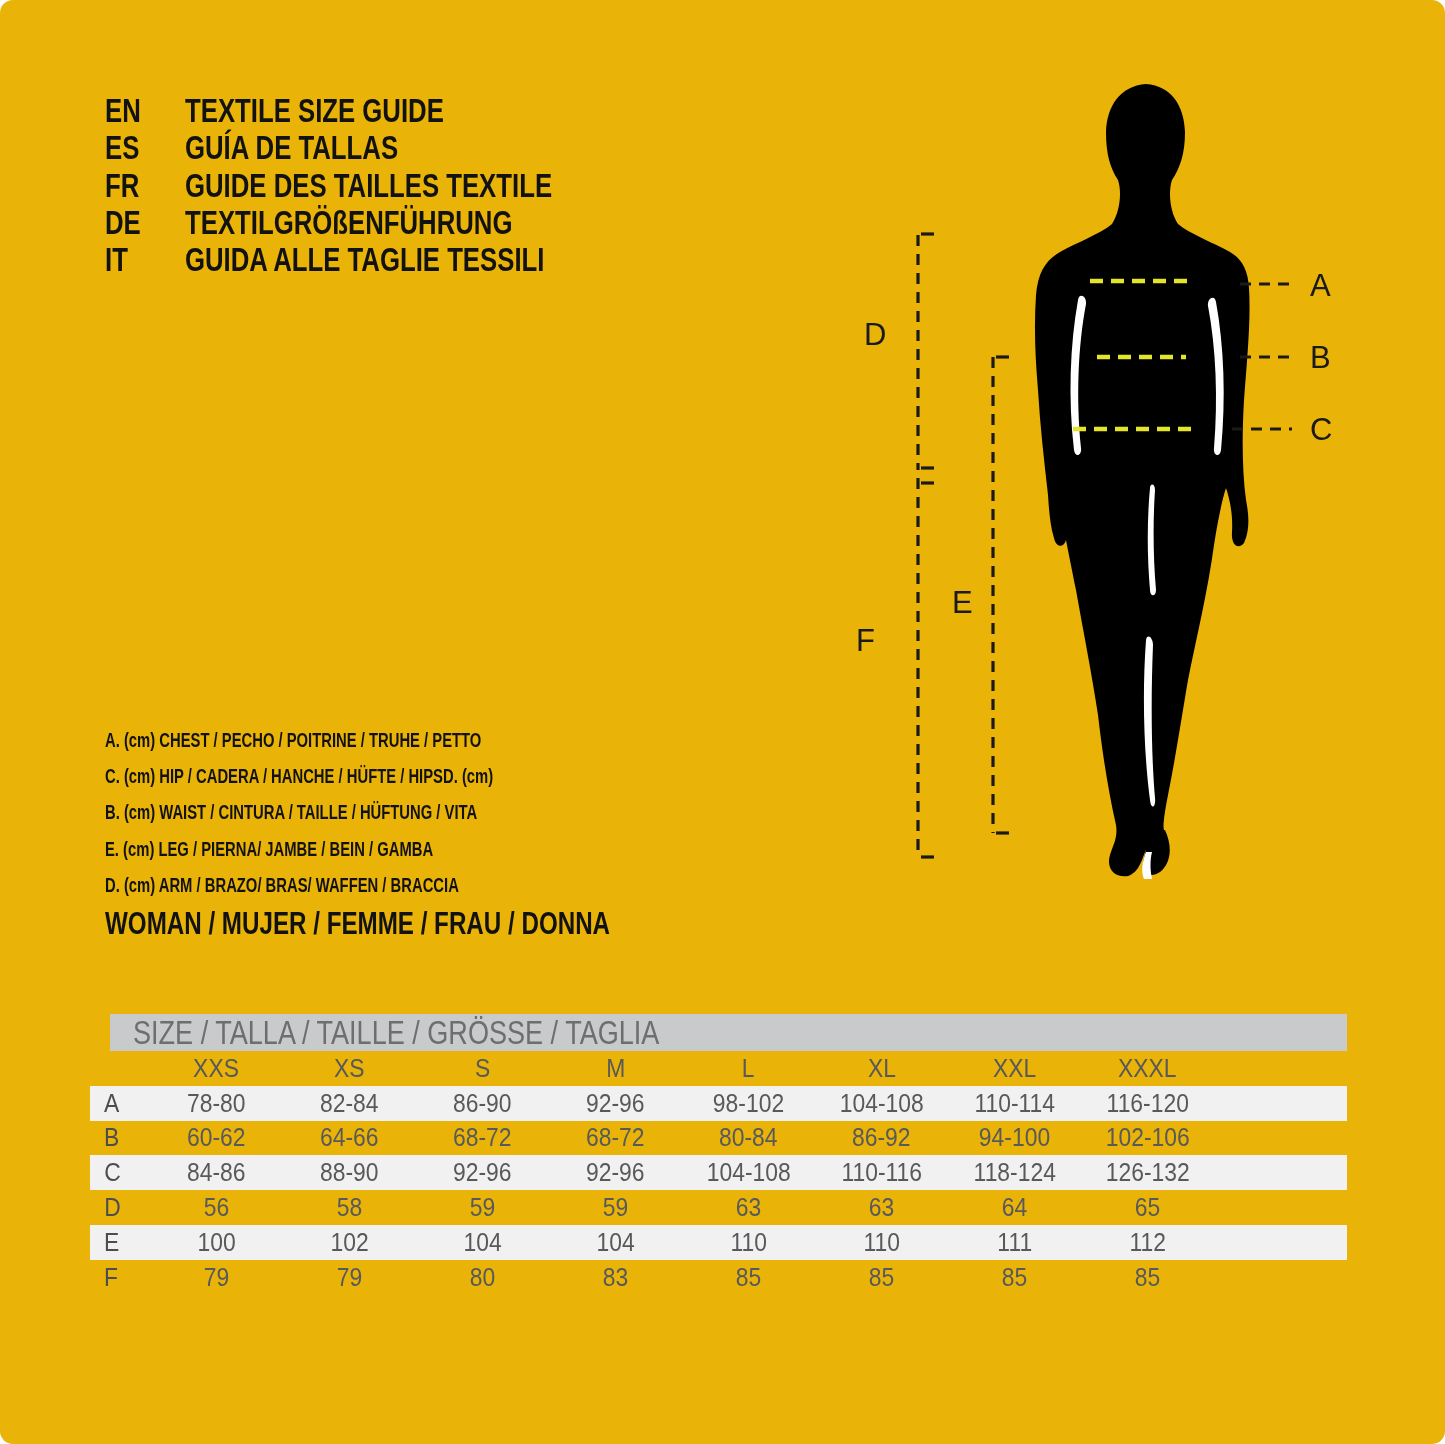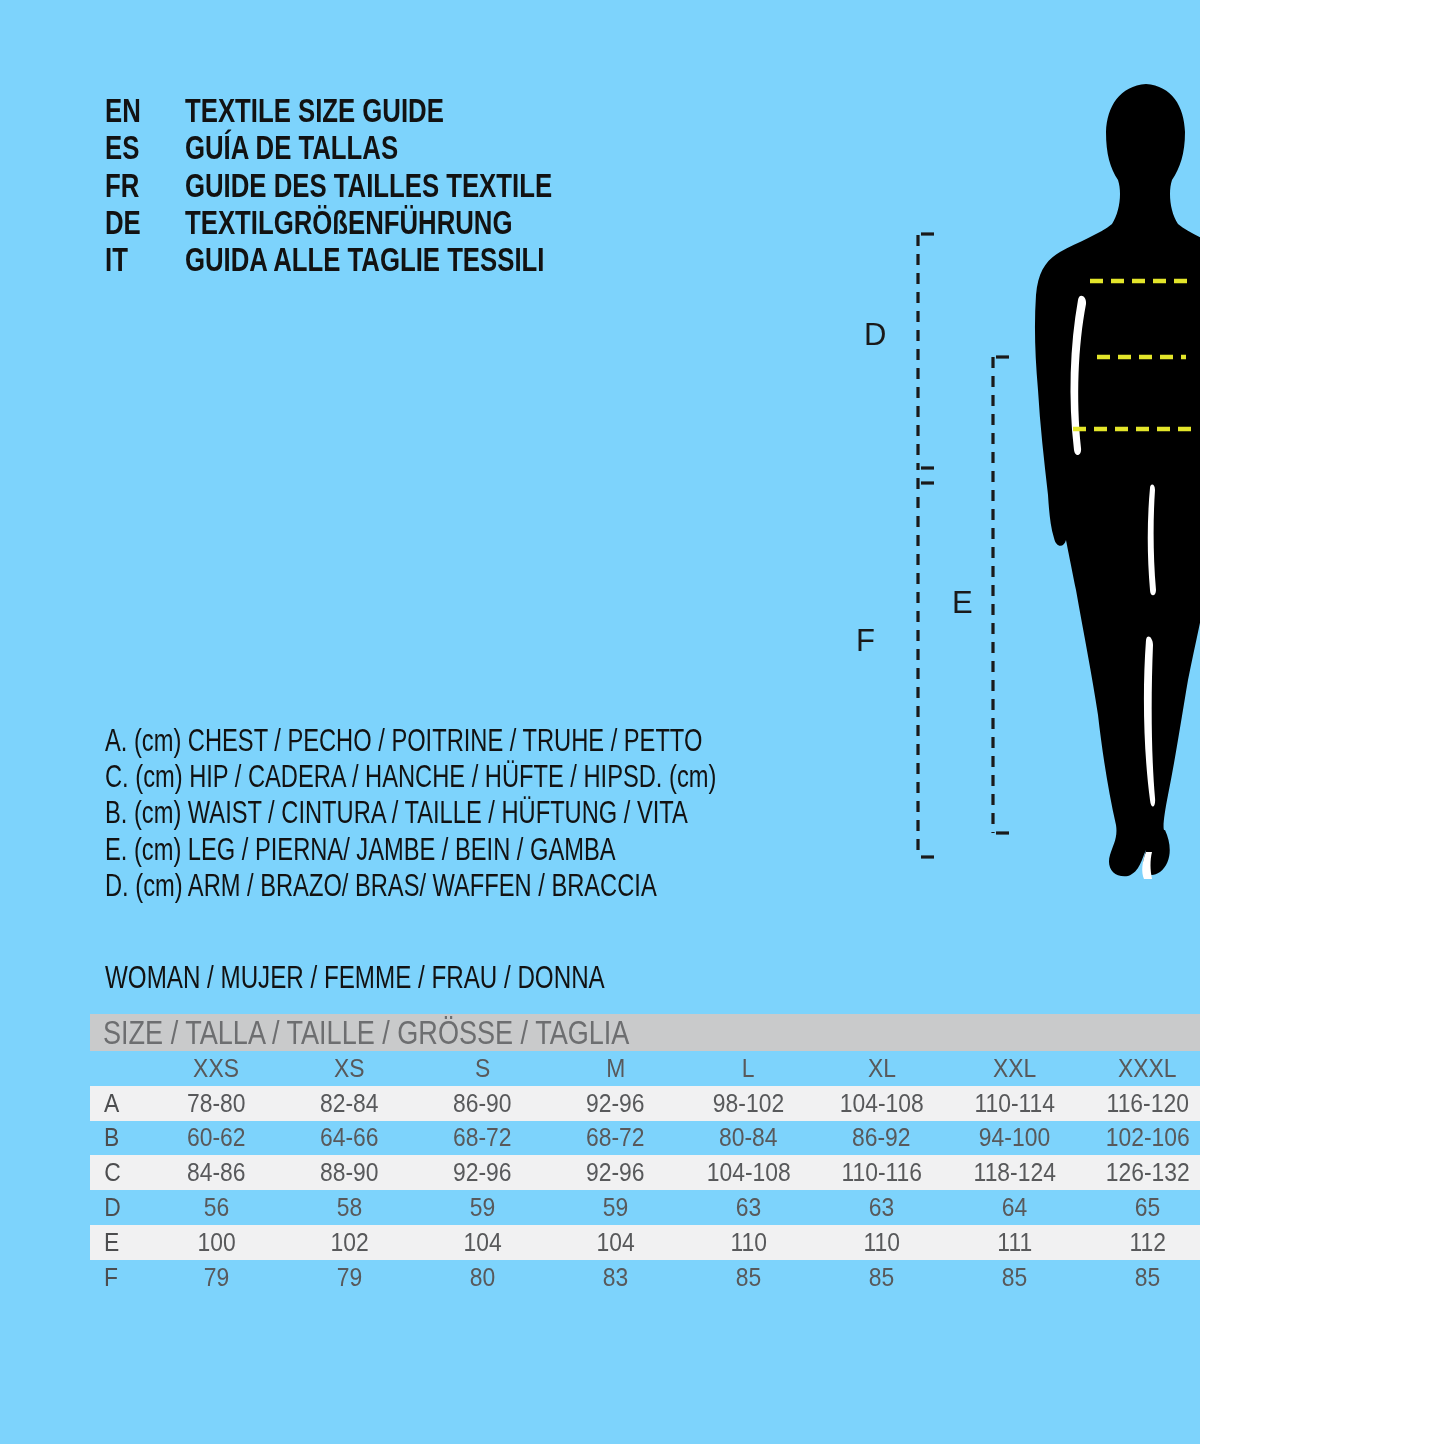--- a/index.html
+++ b/index.html
@@ -1,44 +1,44 @@
 <!DOCTYPE html>
 <html><head>
 <meta charset="utf-8">
 <style>
   html,body{margin:0;padding:0;background:#fff;}
   .page{
-    position:relative;width:1200px;height:1444px;background:#7dd3fc;
-    font-family:"Liberation Sans",sans-serif;color:#111;overflow:hidden;
+    position:relative;width:1445px;height:1444px;background:#eab308;
+    font-family:"Liberation Sans",sans-serif;color:#111;overflow:hidden;border-radius:13px;
   }
   .cond{display:inline-block;transform:scaleX(0.78);transform-origin:0 50%;white-space:nowrap;}
   .condc{display:inline-block;transform:scaleX(0.88);transform-origin:50% 50%;white-space:nowrap;}
 
   
   .lang-block{position:absolute;left:105px;top:92px;}
   .lang-row{position:relative;height:37.3px;}
   .lang-code,.lang-label{
     position:absolute;top:0;font-size:33px;font-weight:700;line-height:37.3px;color:#121212;
   }
   .lang-code{left:0;}
   .lang-label{left:80px;}
 
   
   .legend{position:absolute;left:105px;top:722px;}
-  .legend-row{height:36.2px;font-size:32px;font-weight:400;line-height:36.2px;color:#121212;}
+  .legend-row{height:36.2px;font-size:20px;font-weight:700;line-height:36.2px;color:#121212;}
   .legend-row .cond{transform:scaleX(0.74);}
 
   
-  .gender-heading{position:absolute;left:105px;top:960px;font-size:31px;font-weight:400;color:#121212;}
+  .gender-heading{position:absolute;left:105px;top:906px;font-size:31px;font-weight:700;color:#121212;}
 
   
   .size-table{position:absolute;left:90px;top:1014px;width:1257px;}
   .st-header{
     height:37px;background:#c9cacb;display:flex;align-items:center;
-    padding-left:13px;box-sizing:border-box;
+    padding-left:23px;box-sizing:border-box;margin-left:20px;
   }
   .st-header .cond{font-size:33px;color:#6d6e70;font-weight:400;transform:scaleX(0.82);}
   .trow{
     display:grid;grid-template-columns:60px repeat(9,133px);
     height:34.8px;align-items:center;font-size:26px;color:#58595b;
   }
   .trow.shade{background:#f1f1f2;}
   .rlabel{padding-left:13px;text-align:left;color:#4c4d4f;}
   .cell{text-align:center;}
 

